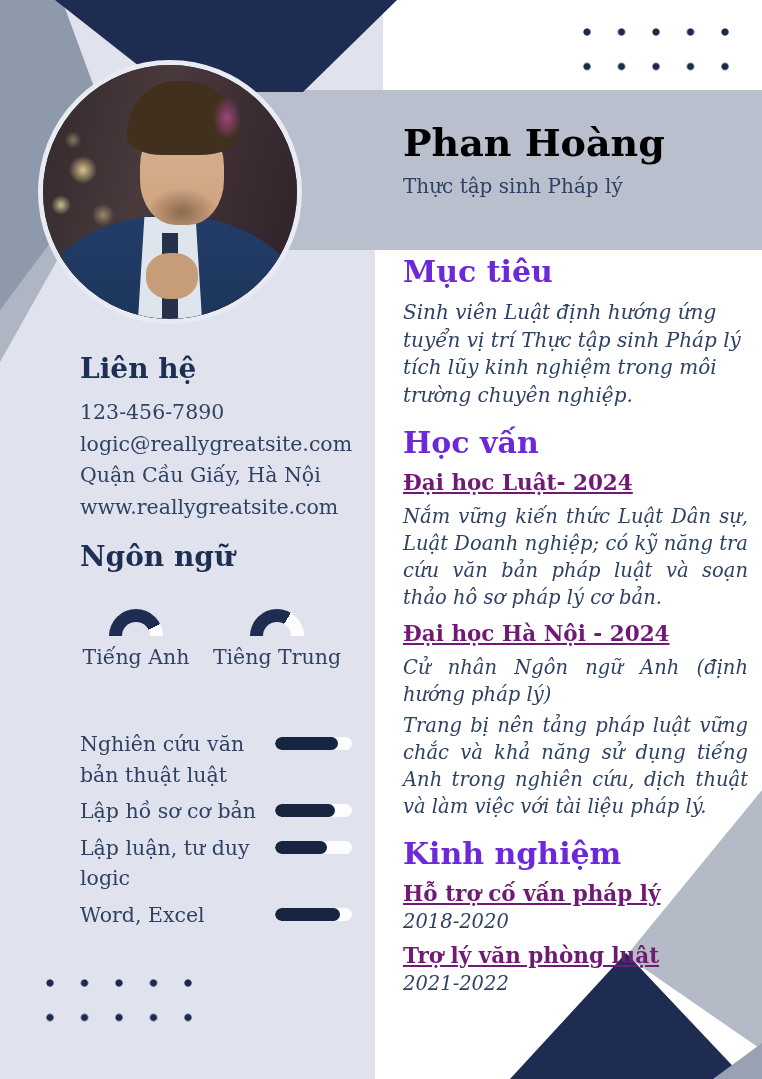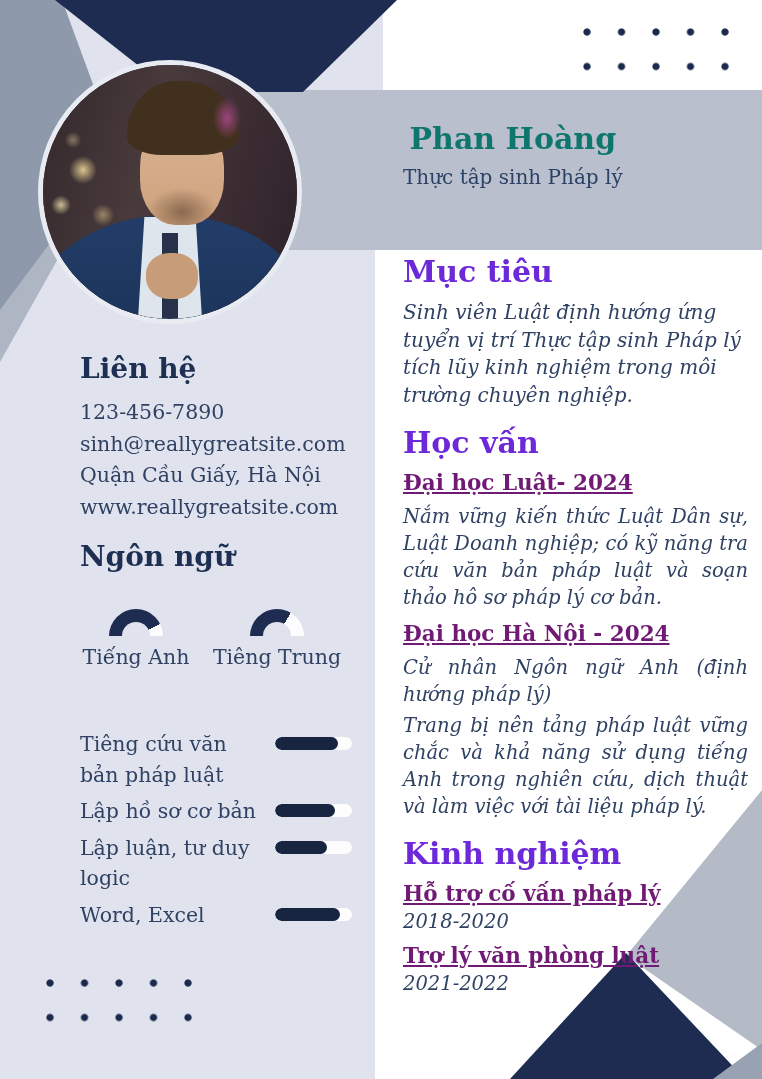--- a/index.html
+++ b/index.html
@@ -50,21 +50,21 @@
   .p-hands{left:103px;top:188px;width:52px;height:46px;background:#c69c79;border-radius:45%;}
   .p-face{left:97px;top:52px;width:84px;height:108px;border-radius:46% 46% 42% 42%;
     background:radial-gradient(ellipse 60% 32% at 50% 88%, rgba(80,58,38,.55), transparent 70%),
                linear-gradient(#d9b293,#cfa27d);}
   .p-hair{left:84px;top:16px;width:112px;height:74px;background:#42301f;
     border-radius:55% 60% 45% 40%/90% 95% 30% 30%;}
   .p-streak{left:170px;top:32px;width:28px;height:42px;
     background:radial-gradient(closest-side, rgba(186,77,160,.75), transparent);}
   
   .header-block{position:absolute;left:403px;top:122px;}
-  .name{font-size:30px;font-weight:bold;color:#0f766e;margin:0;line-height:1.1;text-align:center;}
+  .name{font-size:38px;font-weight:bold;color:#000000;margin:0;line-height:1.1;text-align:center;}
   .subtitle{font-size:20px;color:#2c4166;margin:10px 0 0;}
   
   .sec{position:absolute;left:80px;width:272px;}
   .sec h2{font-size:28px;font-weight:bold;color:#1d3053;margin:0;}
   .sec-contact{top:352px;}
   .contact-list{margin-top:12px;font-size:20.5px;line-height:31.5px;}
   .sec-languages{top:540px;}
   .lang-row{display:flex;margin-top:36px;}
   .lang-item{width:112px;display:flex;flex-direction:column;align-items:center;}
   .lang-item.second{width:150px;margin-left:auto;}
@@ -129,21 +129,21 @@
 
   <div class="header-block">
     <h1 class="name">Phan Hoàng</h1>
     <div class="subtitle">Thực tập sinh Pháp lý</div>
   </div>
 
   <div class="sec sec-contact">
     <h2>Liên hệ</h2>
     <div class="contact-list">
       <div>123-456-7890</div>
-      <div>sinh@reallygreatsite.com</div>
+      <div>logic@reallygreatsite.com</div>
       <div>Quận Cầu Giấy, Hà Nội</div>
       <div>www.reallygreatsite.com</div>
     </div>
   </div>
 
   <div class="sec sec-languages">
     <h2>Ngôn ngữ</h2>
     <div class="lang-row">
       <div class="lang-item">
         <div class="gauge">
@@ -156,21 +156,21 @@
           <div class="gauge-arc" style="--p: 67;"></div>
         </div>
         <div class="lang-label">Tiêng Trung</div>
       </div>
     </div>
   </div>
 
   <div class="sec sec-skills">
     <div class="skills-list">
       <div class="skill-row">
-        <div class="skill-label">Tiêng cứu văn bản pháp luật</div>
+        <div class="skill-label">Nghiên cứu văn bản thuật luật</div>
         <div class="skill-bar">
           <div class="skill-fill" style="--p: 82;"></div>
         </div>
       </div>
       <div class="skill-row">
         <div class="skill-label">Lập hồ sơ cơ bản</div>
         <div class="skill-bar">
           <div class="skill-fill" style="--p: 78;"></div>
         </div>
       </div>

